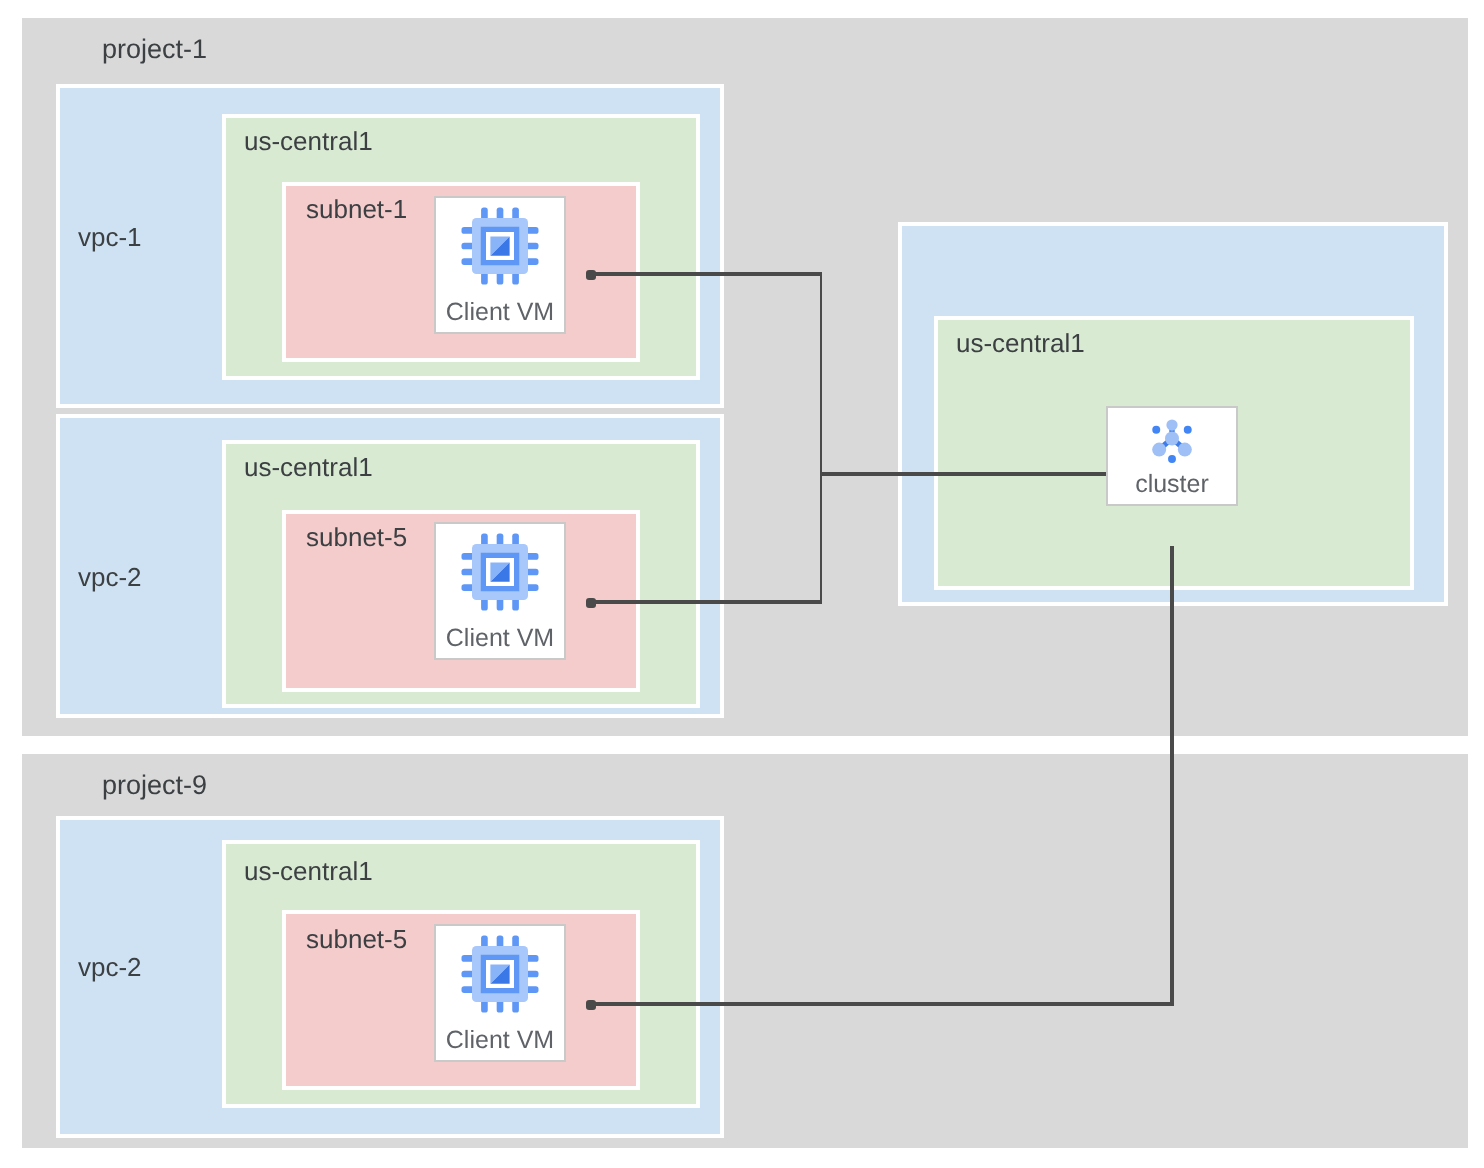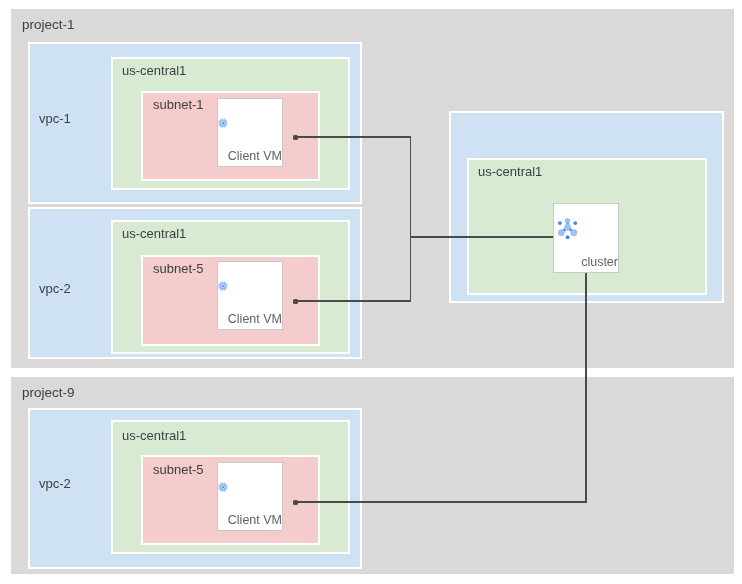--- a/index.html
+++ b/index.html
@@ -7,29 +7,29 @@
     position:relative;width:742px;height:584px;background:#ffffff;
     font-family:"Liberation Sans",sans-serif;color:#3c4043;overflow:hidden;
   }
   .box{position:absolute;box-sizing:border-box;}
   .project{background:#d9d9d9;}
   .vpc{background:#cfe2f3;border:2px solid #ffffff;}
   .region{background:#d9ead3;border:2px solid #ffffff;}
   .subnet{background:#f4cccc;border:2px solid #ffffff;}
   .node{
     background:#ffffff;border:1px solid #c9c9c9;
-    display:flex;flex-direction:row;justify-content:flex-start;
+    display:flex;flex-direction:column;align-items:center;justify-content:flex-start;
   }
   .node svg{display:block;margin-top:3px;}
   .node .caption{
     font-size:12.5px;color:#5f6368;line-height:14px;white-space:nowrap;
     margin-top:auto;margin-bottom:3px;
   }
   .lbl{position:absolute;font-size:13px;line-height:15px;white-space:nowrap;color:#3c4043;}
-  .lbl-project{font-size:13.5px;}
+  .lbl-project{font-size:13.5px;margin-left:29px;}
   .tenant-title{
     position:absolute;text-align:center;font-size:13.5px;line-height:17px;color:#3c4043;
   }
   .line{position:absolute;background:#4a4a4a;}
   .dot{
     position:absolute;width:5px;height:5px;background:#4a4a4a;border-radius:1.5px;
   }
 </style>
 </head>
 <body>
@@ -116,21 +116,21 @@
       <rect x="8" y="8" width="32" height="32" rx="2.5" fill="#a8c7fa"></rect>
       <rect x="14.5" y="14.5" width="19" height="19" fill="#ffffff" stroke="#5e97f6" stroke-width="3"></rect>
       <polygon points="18.5,18.5 29.5,18.5 18.5,29.5" fill="#8ab4f8"></polygon>
       <polygon points="29.5,18.5 29.5,29.5 18.5,29.5" fill="#3b78e7"></polygon>
     </svg>
     <div class="caption">Client VM</div>
   </div>
 
   <div class="box vpc" style="left:449px;top:111px;width:275px;height:192px;"></div>
   <div class="box region" style="left:467px;top:158px;width:240px;height:137px;"></div>
-  <div class="box node" style="left:553px;top:203px;width:66px;height:70px;">
+  <div class="box node" style="left:553px;top:203px;width:66px;height:50px;">
     <svg width="44" height="44" viewBox="0 0 48 48">
       <g stroke="#3e7de9" stroke-width="4.6" stroke-linecap="round">
         <line x1="24" y1="21" x2="24" y2="11"></line>
         <line x1="24" y1="21" x2="14" y2="29.5"></line>
         <line x1="24" y1="21" x2="34" y2="29.5"></line>
       </g>
       <circle cx="24" cy="21" r="6" fill="#9fc0f7"></circle>
       <circle cx="24" cy="9.5" r="4.8" fill="#9fc0f7"></circle>
       <circle cx="13" cy="30.5" r="6" fill="#9fc0f7"></circle>
       <circle cx="35" cy="30.5" r="6" fill="#9fc0f7"></circle>

